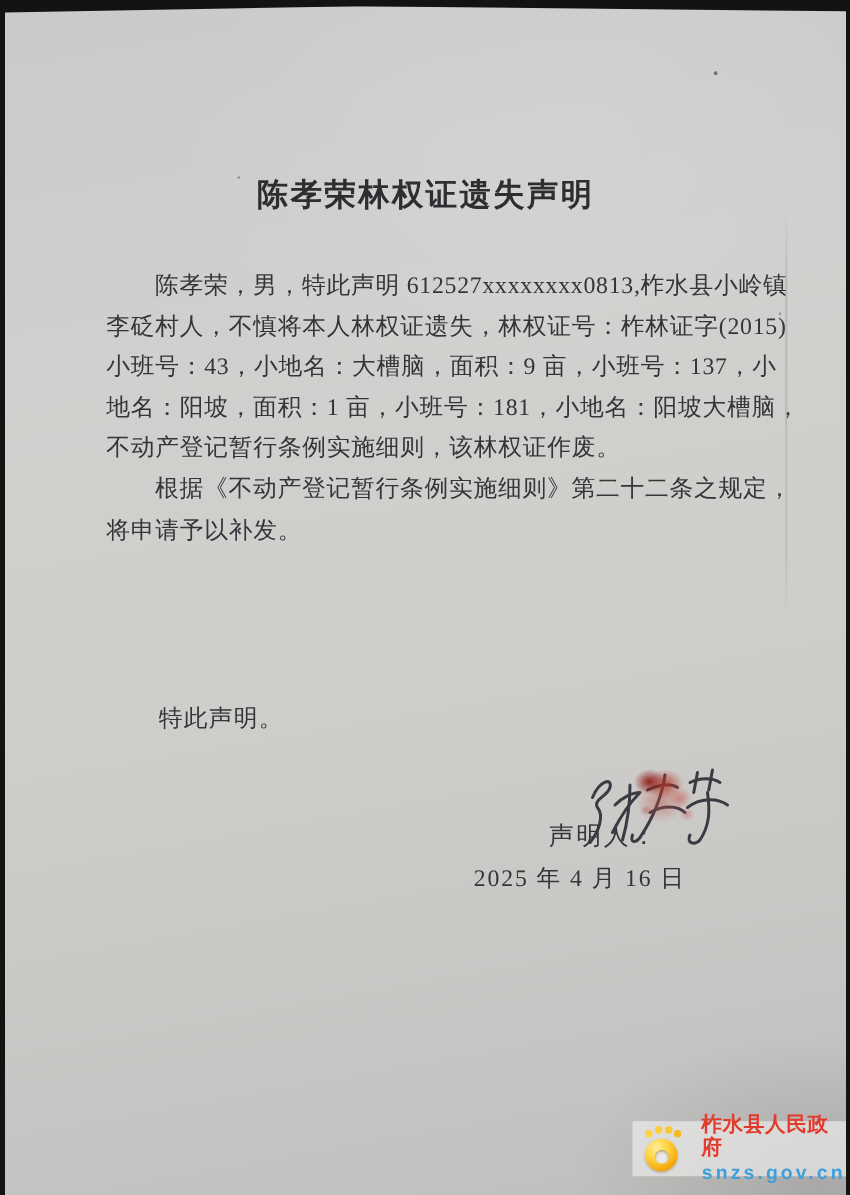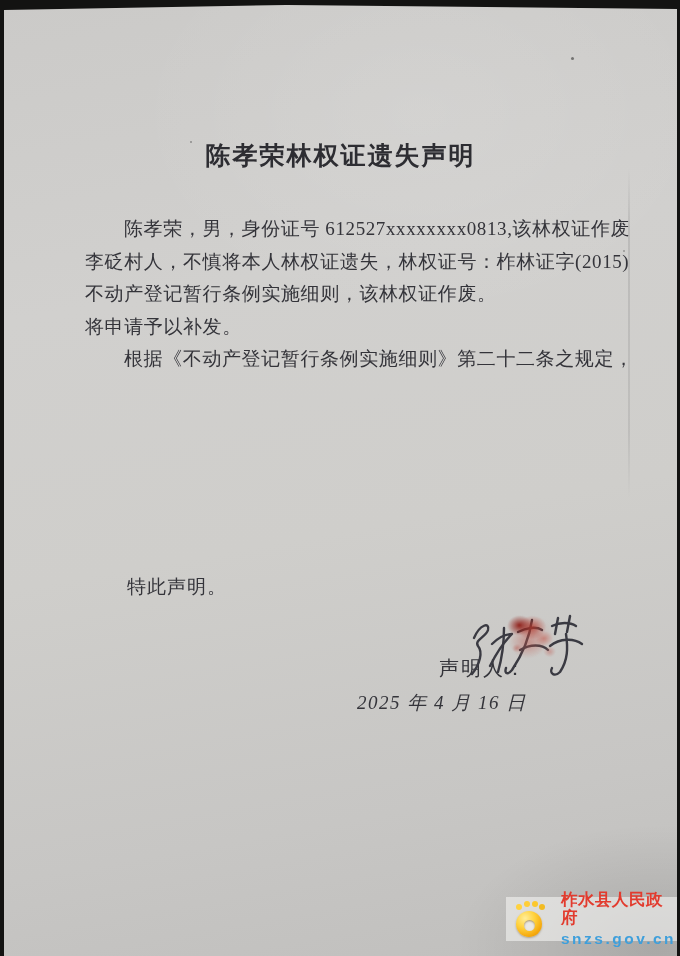--- a/index.html
+++ b/index.html
@@ -42,21 +42,20 @@
     letter-spacing: 0.6px;
   }
   .body-block .line { white-space: nowrap; }
   .body-block .indent { text-indent: 39px; }
 
   .closing {
     left: 81px; top: 562px;
     font-size: 19px;
     text-indent: 42px;
     letter-spacing: 1px;
-    margin-top: 12px;
   }
   .signer-label {
     left: 392px; top: 655px;
     font-size: 20px;
     letter-spacing: 2px;
     margin-left: 43px;
   }
   .signature-svg {
     left: 458px; top: 610px;
     width: 128px; height: 80px;
@@ -69,24 +68,23 @@
       radial-gradient(17px 14px at 36% 26%, rgba(140,22,16,.92), rgba(140,25,18,0) 72%),
       radial-gradient(21px 17px at 55% 32%, rgba(178,48,36,.75), transparent 70%),
       radial-gradient(13px 11px at 72% 52%, rgba(195,86,74,.55), transparent 70%),
       radial-gradient(25px 21px at 46% 56%, rgba(186,76,64,.35), transparent 75%),
       radial-gradient(9px 8px at 78% 74%, rgba(190,92,84,.45), transparent 70%),
       radial-gradient(7px 6px at 28% 62%, rgba(176,60,50,.4), transparent 70%),
       radial-gradient(30px 26px at 52% 46%, rgba(198,100,90,.22), transparent 80%);
     filter: blur(.3px);
   }
   .date-line {
-    left: 353px; top: 690px;
+    left: 375px; top: 690px;
     font-size: 19px;
     letter-spacing: 1.5px;
-    font-style: italic;
   }
 
   .crease {
     left: 624px; top: 168px; width: 2px; height: 330px;
     background: linear-gradient(180deg, transparent, rgba(80,80,82,.16) 18%, rgba(80,80,82,.13) 80%, transparent);
   }
   .speck1 { left: 567px; top: 57px; width: 3px; height: 3px; border-radius: 50%; background: rgba(40,40,40,.55); }
   .speck2 { left: 186px; top: 141px; width: 2px; height: 2px; border-radius: 50%; background: rgba(60,60,60,.45); }
   .speck3 { left: 619px; top: 250px; width: 2px; height: 2px; border-radius: 50%; background: rgba(60,60,60,.4); }
 
@@ -126,36 +124,39 @@
     letter-spacing: .5px;
     font-family: "Liberation Serif", serif;
   }
   .wm-url {
     color: #3f9fdb;
     font-weight: bold;
     font-size: 15.5px;
     letter-spacing: 2.5px;
     margin-top: 2px;
     font-family: "Liberation Sans", sans-serif;
+    text-align: center;
   }
 </style>
 </head>
 <body>
 
 <div class="photo">
   <div class="paper">
 
     <div class="abs title">陈孝荣林权证遗失声明</div>
 
     <div class="abs body-block ink">
-      <div class="line indent">陈孝荣，男，身份证号 612527xxxxxxxx0813,该林权证作废</div>
+      <div class="line indent">陈孝荣，男，特此声明 612527xxxxxxxx0813,柞水县小岭镇</div>
       <div class="line">李砭村人，不慎将本人林权证遗失，林权证号：柞林证字(2015)</div>
+      <div class="line">小班号：43，小地名：大槽脑，面积：9 亩，小班号：137，小</div>
+      <div class="line">地名：阳坡，面积：1 亩，小班号：181，小地名：阳坡大槽脑，</div>
       <div class="line">不动产登记暂行条例实施细则，该林权证作废。</div>
+      <div class="line indent">根据《不动产登记暂行条例实施细则》第二十二条之规定，</div>
       <div class="line">将申请予以补发。</div>
-      <div class="line indent">根据《不动产登记暂行条例实施细则》第二十二条之规定，</div>
     </div>
 
     <div class="abs closing ink">特此声明。</div>
 
     <div class="abs signer-label ink">声明人：</div>
 
     <svg class="abs signature-svg" viewBox="0 0 128 80" aria-label="陈孝荣">
       <g fill="none" stroke="#3a3a42" stroke-width="2.4" stroke-linecap="round" stroke-linejoin="round">
 
         <path d="M12 28 C18 14 28 12 26 20 C24 27 12 30 16 36 C21 42 18 54 10 64"></path>

